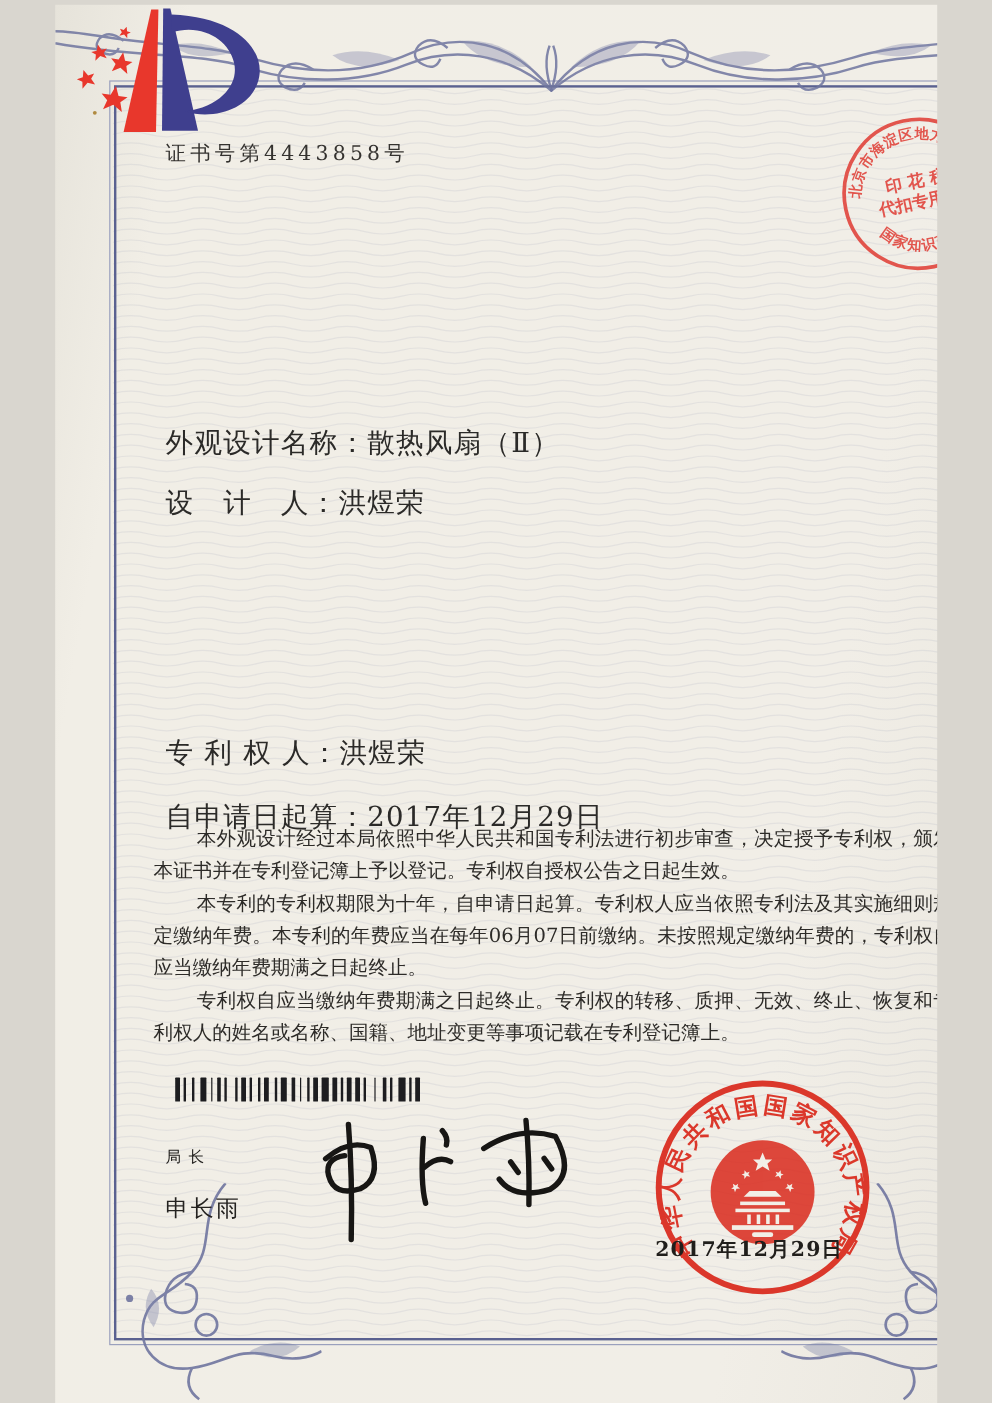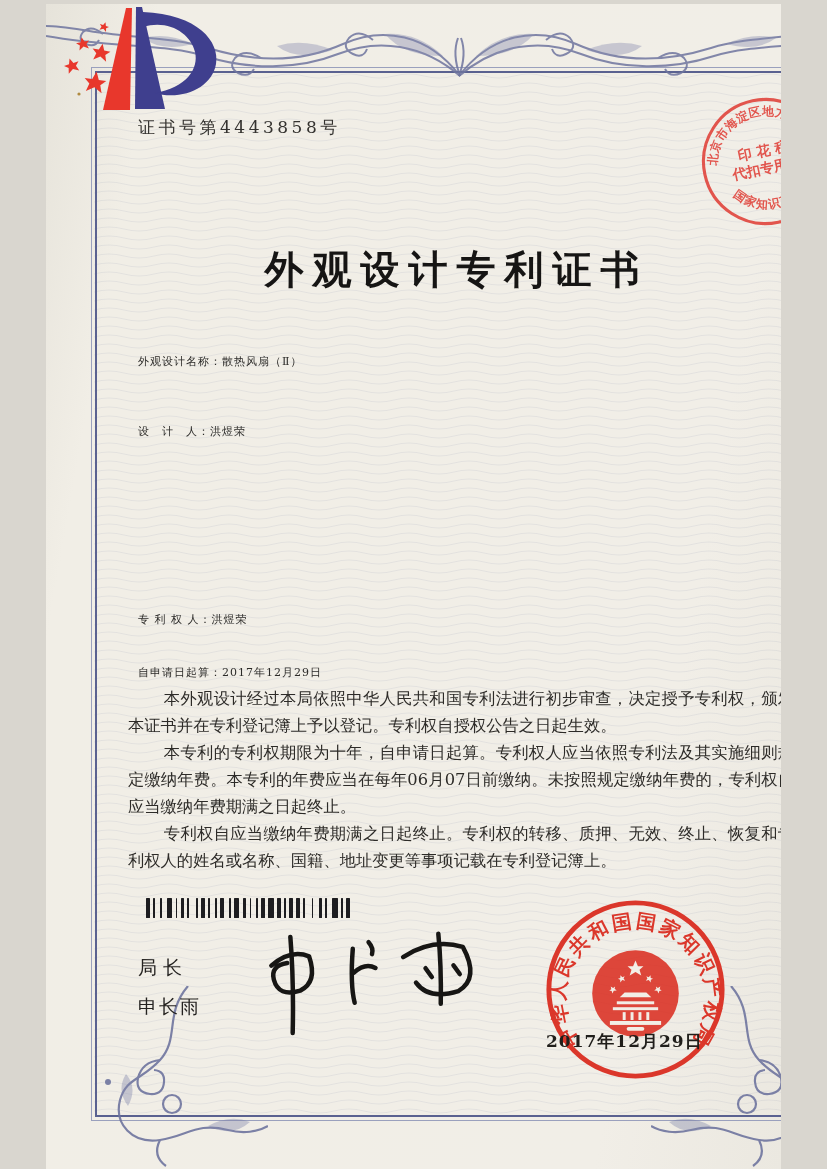--- a/index.html
+++ b/index.html
@@ -7,26 +7,26 @@
         background:linear-gradient(100deg,#e6e3da 0%,#f1eee6 12%,#f1eee7 80%,#ebe8e0 100%);
         font-family:"DejaVu Serif","Liberation Serif",serif;color:#2d2b28;}
   .abs{position:absolute;}
   
   .frame-outer{left:45px;top:63px;width:729px;height:1052px;border:1px solid #9aa0bd;}
   .frame-inner{left:3px;top:3px;right:3px;bottom:3px;position:absolute;border:2px solid #5a6190;}
   
   .cert-number{left:92px;top:112px;font-size:17px;letter-spacing:3.5px;color:#34322f;}
   .title{left:45px;top:239px;width:731px;text-align:center;font-size:39px;font-weight:600;
          letter-spacing:9px;color:#161514;}
-  .field{left:92px;font-size:11px;letter-spacing:1px;color:#2b2a28;white-space:nowrap;text-align:right;}
+  .field{left:92px;font-size:23px;letter-spacing:1px;color:#2b2a28;white-space:nowrap;text-align:right;}
   .paragraphs{left:82px;top:681px;width:666px;font-size:16.3px;line-height:27px;text-align:justify;color:#2d2b28;}
   .paragraphs p{margin:0;text-indent:2.2em;}
   .barcode{left:100px;top:894px;width:212px;height:20px;}
   .barcode b{position:absolute;top:0;bottom:0;background:#1d1d20;border-radius:.5px;}
-  .issuer-title{left:92px;top:951px;font-size:19px;letter-spacing:6px;color:#242220;}
+  .issuer-title{left:92px;top:951px;font-size:13px;letter-spacing:6px;color:#242220;}
   .issuer-name{left:92px;top:990px;font-size:19px;letter-spacing:2px;color:#242220;}
   .signature{left:212px;top:924px;transform:rotate(-2deg);}
   .seal{left:496px;top:892px;opacity:.93;}
   .seal-date{left:500px;top:1026px;width:170px;font-size:17px;font-weight:700;letter-spacing:1px;color:#201e1b;}
   .footer{left:45px;top:1080px;width:731px;text-align:center;font-size:15px;letter-spacing:1px;color:#33312e;}
   .tax-stamp{left:642px;top:80px;opacity:.88;transform:rotate(-12deg);}
   .ornament{pointer-events:none;}
 </style>
 </head>
 <body>
@@ -220,26 +220,25 @@
     <g fill="#e8372c">
       <use href="#star5" transform="translate(58,23) scale(0.5) rotate(18)"></use>
       <use href="#star5" transform="translate(37,40) scale(0.7) rotate(-12)"></use>
       <use href="#star5" transform="translate(55,49) scale(0.95) rotate(10)"></use>
       <use href="#star5" transform="translate(26,62) scale(0.8) rotate(-18)"></use>
       <use href="#star5" transform="translate(49,79) scale(1.15) rotate(8)"></use>
     </g>
     <circle cx="33" cy="90" r="1.6" fill="#b08a40"></circle>
   </svg>
 
-  <div class="abs title">外观设计专利证书</div>
 
   <div class="abs field" style="top:350px">
     <span>外观设计名称：</span><span>散热风扇（Ⅱ）</span>
   </div>
-  <div class="abs field" style="top:420px">
+  <div class="abs field" style="top:400px">
     <span>设　计　人：</span><span>洪煜荣</span>
   </div>
   <div class="abs field" style="top:608px">
     <span>专 利 权 人：</span><span>洪煜荣</span>
   </div>
   <div class="abs field" style="top:661px">
     <span>自申请日起算：</span><span>2017年12月29日</span>
   </div>
 
   <div class="abs paragraphs">

